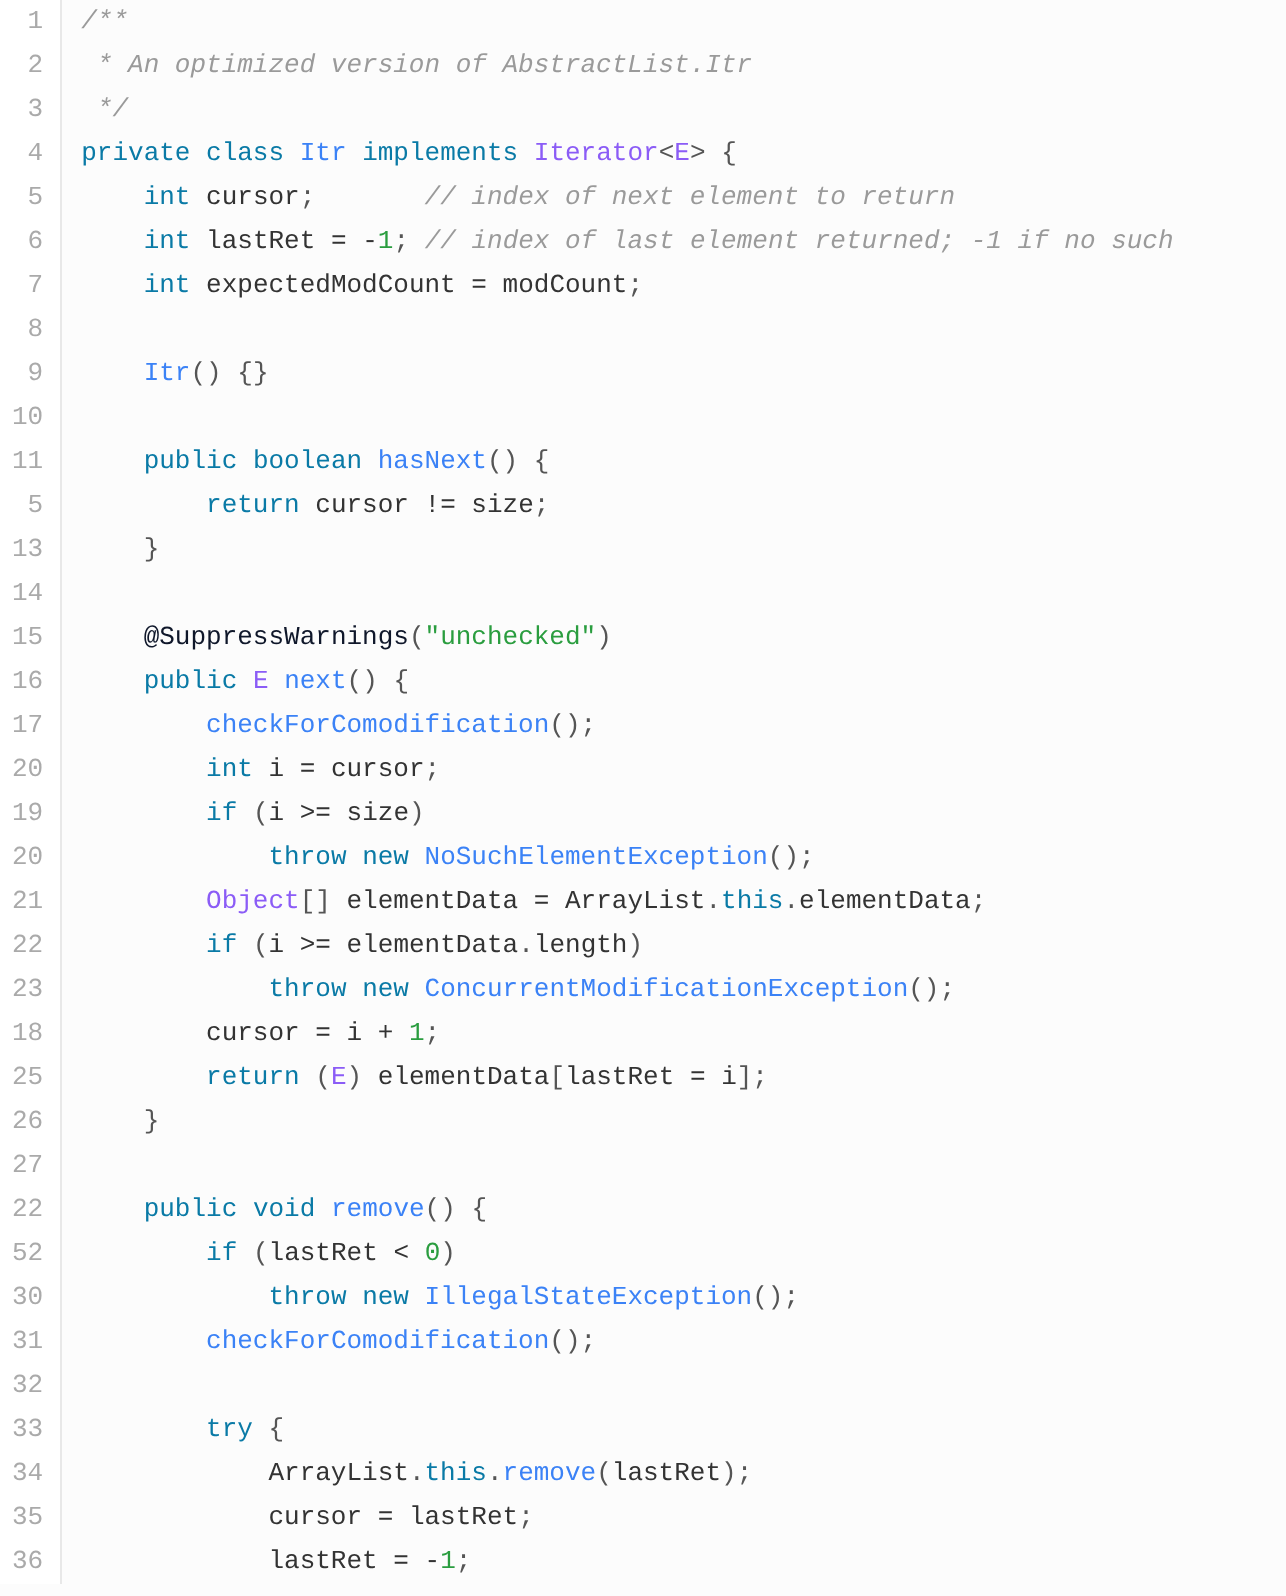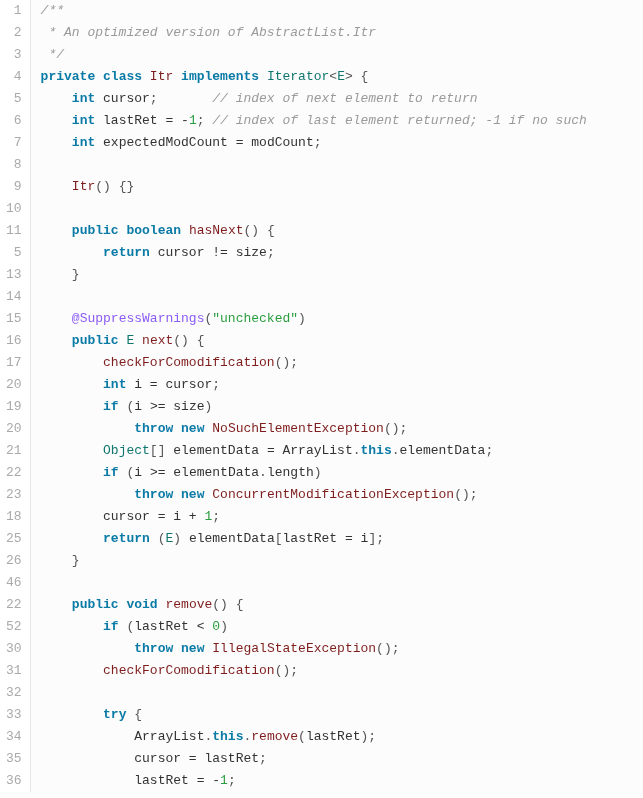--- a/index.html
+++ b/index.html
@@ -24,27 +24,27 @@
     flex-shrink: 0;
   }
   .gutter div { height: 22px; }
   .code {
     padding-left: 10px;
     white-space: pre;
     flex: 1;
   }
   .code .line { height: 22px; }
   .c  { color: #9a9a9a; font-style: italic; }  
-  .kw { color: #0a7aa6; font-weight: bold; }  
-  .fn { color: #7f1d1d; }     
+  .kw { color: #0a7aa6; }  
+  .fn { color: #3b82f6; }     
   .st { color: #2a9d3f; }  
   .op { color: #333; }
-  .an { color: #8b5cf6; margin-top: 32px; }     
+  .an { color: #0f172a; margin-top: 32px; }     
   .nu { color: #2a9d3f; }  
-  .id { color: #0f766e; }
+  .id { color: #8b5cf6; }
   .pn { color: #555; }     
 </style>
 </head>
 <body>
 
 <div class="code-container">
   <div class="gutter" id="gutter">
       <div>1</div>
       <div>2</div>
       <div>3</div>
@@ -64,21 +64,21 @@
       <div>17</div>
       <div>20</div>
       <div>19</div>
       <div>20</div>
       <div>21</div>
       <div>22</div>
       <div>23</div>
       <div>18</div>
       <div>25</div>
       <div>26</div>
-      <div>46</div>
+      <div>27</div>
       <div>22</div>
       <div>52</div>
       <div>30</div>
       <div>31</div>
       <div>32</div>
       <div>33</div>
       <div>34</div>
       <div>35</div>
       <div>36</div>
     </div>

